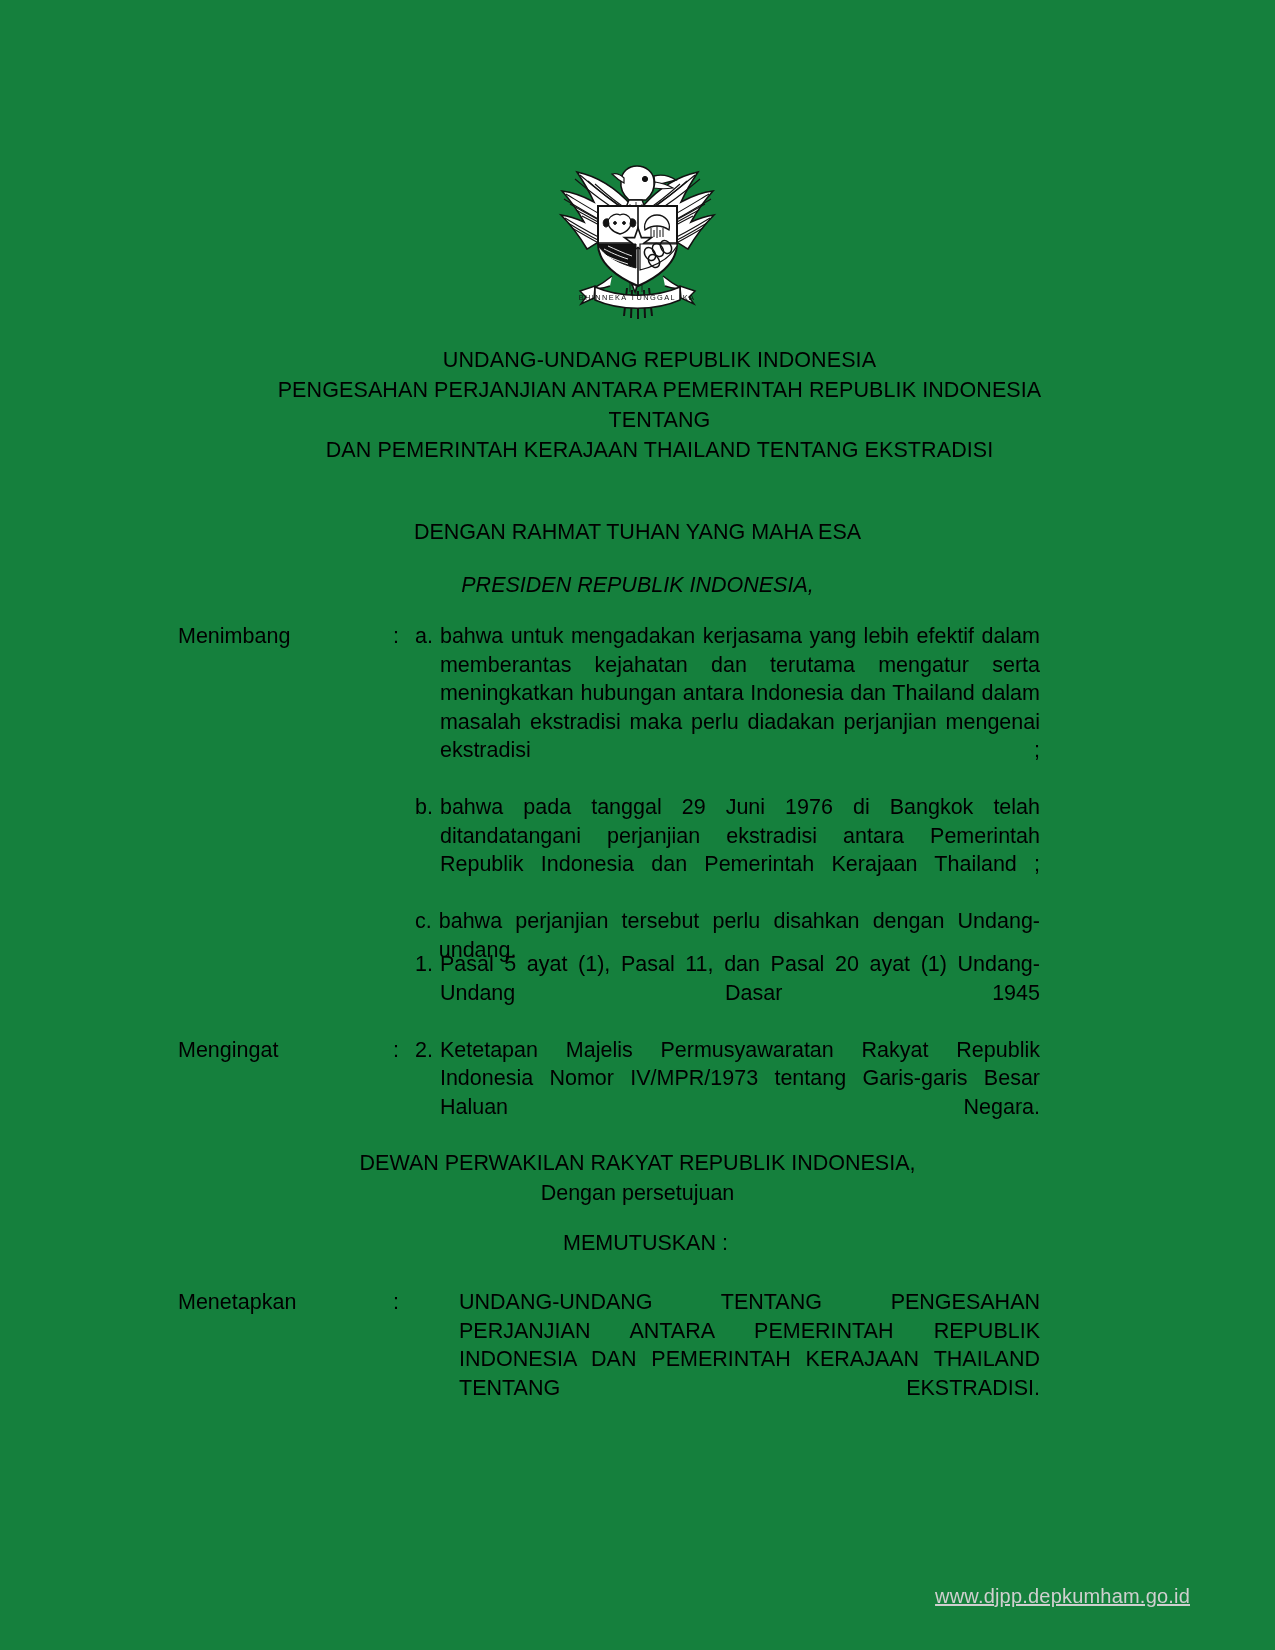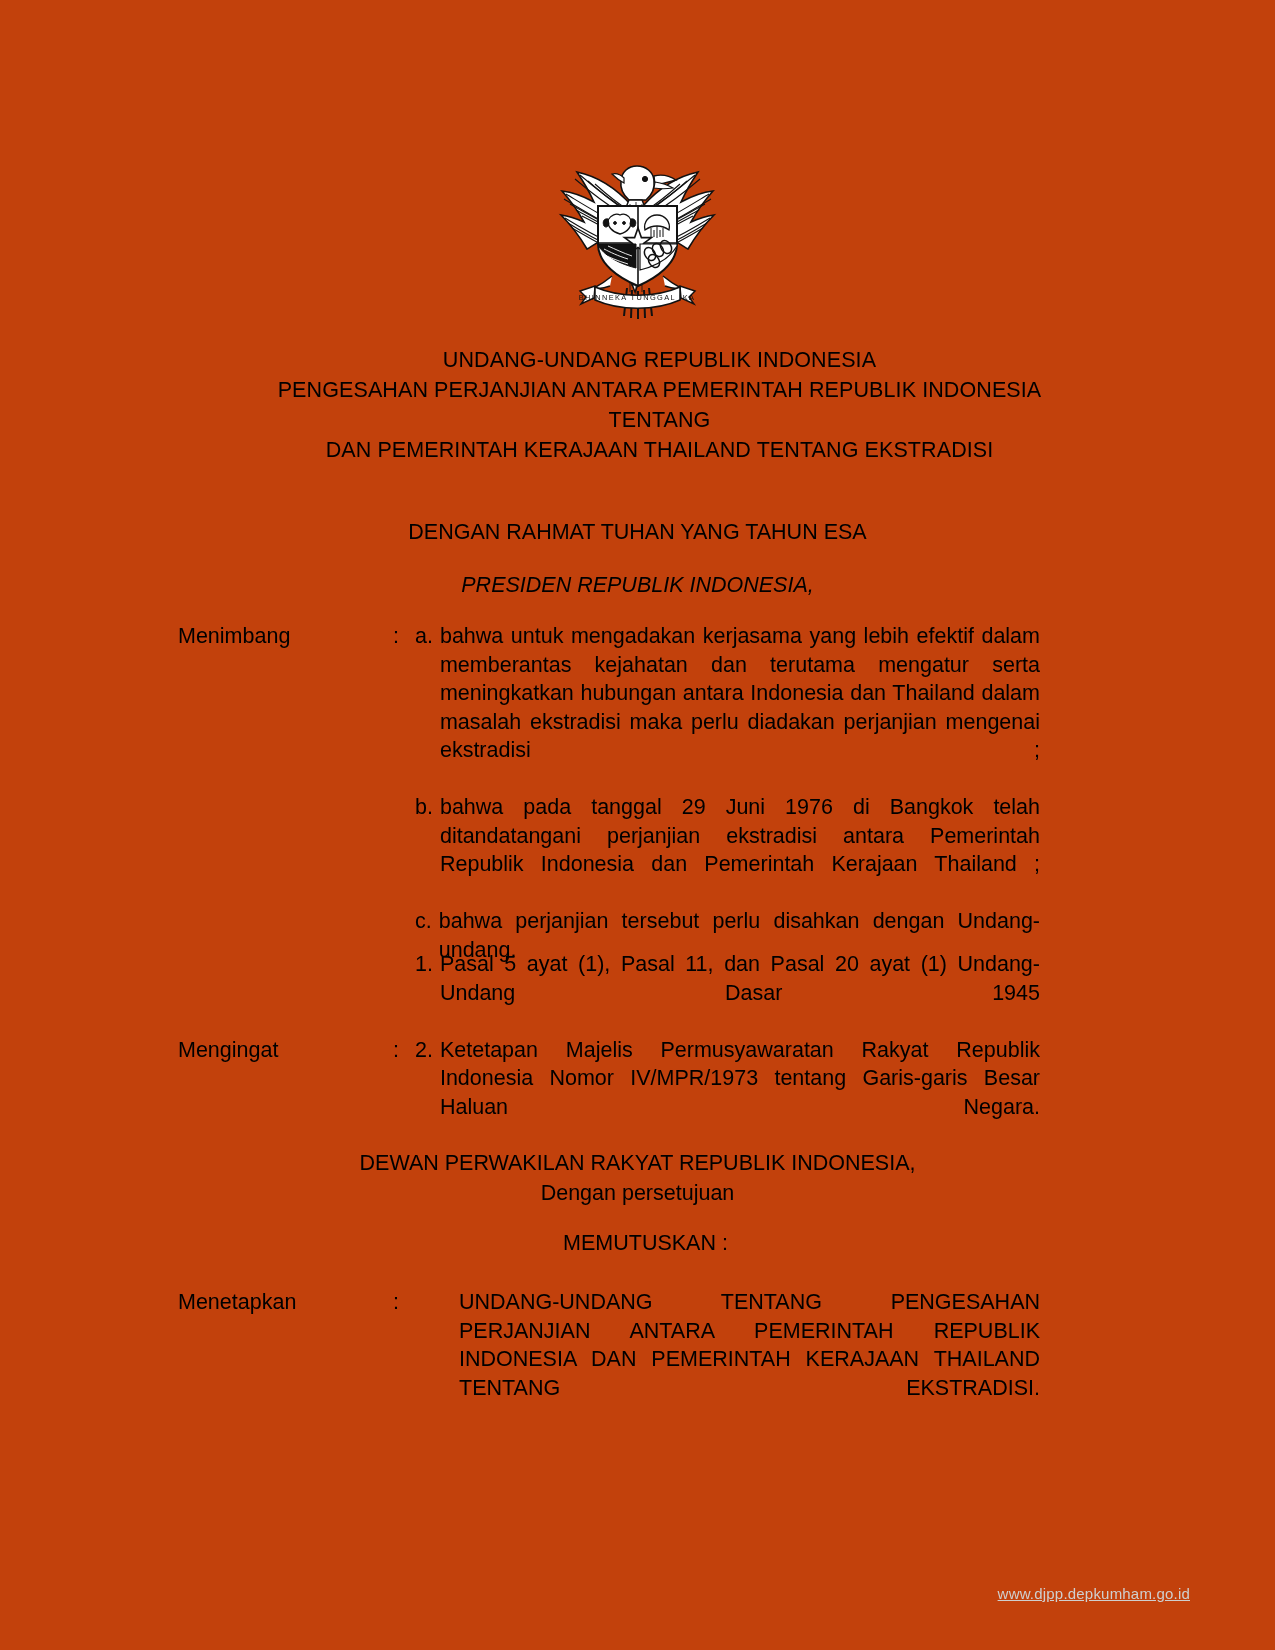--- a/index.html
+++ b/index.html
@@ -4,21 +4,21 @@
 <style>
   html, body {
     margin: 0;
     padding: 0;
     background: #ffffff;
   }
   .page {
     position: relative;
     width: 1275px;
     height: 1650px;
-    background: #c2410c;
+    background: #15803d;
     font-family: "Liberation Sans", sans-serif;
     color: #000000;
     overflow: hidden;
     box-sizing: border-box;
   }
 
   
   .emblem-wrap {
     position: absolute;
     top: 148px;
@@ -149,21 +149,21 @@
   .decide-line {
     font-size: 21.5px;
     line-height: 30px;
   }
 
   
   .footer {
     position: absolute;
     right: 85px;
     top: 1585px;
-    font-size: 15px;
+    font-size: 20px;
     color: #cfcfcf;
     text-decoration: underline;
     letter-spacing: 0.2px;
   }
 </style>
 </head>
 <body>
 
 <div class="page">
 
@@ -284,21 +284,21 @@
   </div>
 
   <div class="title-block">
     <div class="title-line">UNDANG-UNDANG REPUBLIK INDONESIA</div>
     <div class="title-line">PENGESAHAN PERJANJIAN ANTARA PEMERINTAH REPUBLIK INDONESIA</div>
     <div class="title-line">TENTANG</div>
     <div class="title-line">DAN PEMERINTAH KERAJAAN THAILAND TENTANG EKSTRADISI</div>
   </div>
 
   <div class="subtitle-block">
-    <div class="subtitle-line">DENGAN RAHMAT TUHAN YANG TAHUN ESA</div>
+    <div class="subtitle-line">DENGAN RAHMAT TUHAN YANG MAHA ESA</div>
   </div>
 
   <div class="president-block">
     <div class="president-line">PRESIDEN REPUBLIK INDONESIA,</div>
   </div>
 
   <div class="clause" style="top:622px; left:178px; width:862px;">
     <div class="clause-label">Menimbang</div>
     <div class="clause-colon">:</div>
     <div class="clause-body">

